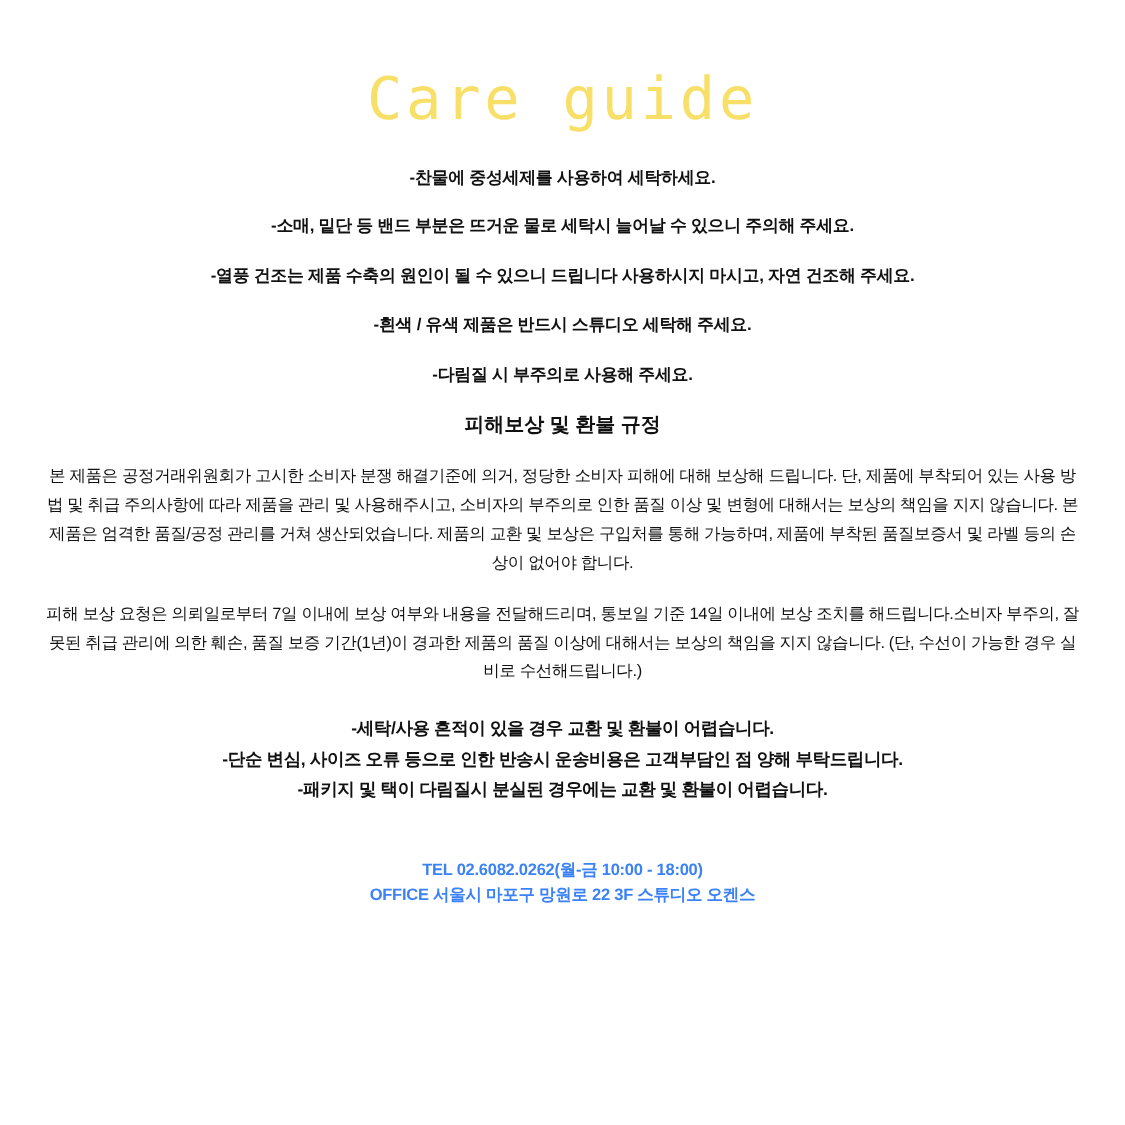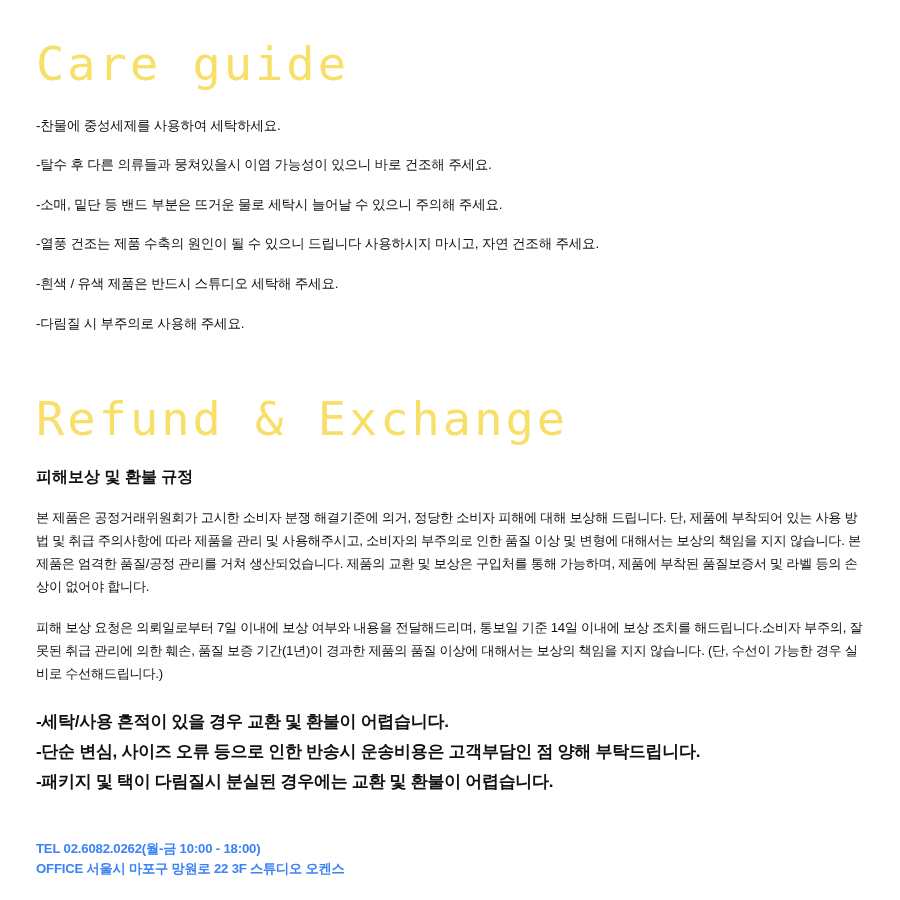--- a/index.html
+++ b/index.html
@@ -12,21 +12,22 @@
     background: #ffffff;
     font-family: "Liberation Sans", sans-serif;
     color: #111111;
     overflow: hidden;
   }
   .page {
     position: relative;
     width: 900px;
     height: 900px;
     box-sizing: border-box;
-    padding: 30px 36px 0 36px;
+    padding: 46px 36px 0 36px;
+    text-align: center;
   }
   .section-title {
     font-family: "DejaVu Sans Mono", monospace;
     color: #f7df68;
     font-size: 47px;
     font-weight: 400;
     letter-spacing: 3px;
     line-height: 1.1;
     margin: 0;
     white-space: pre;
@@ -35,21 +36,21 @@
     margin-top: 8px;
     margin-bottom: 26px;
   }
   .care-list {
     margin: 0;
     padding: 0;
     list-style: none;
   }
   .care-list li {
     font-size: 13.5px;
-    font-weight: 400;
+    font-weight: 700;
     line-height: 1.45;
     color: #111111;
     margin-bottom: 20px;
     letter-spacing: -0.2px;
   }
   #refund-title {
     margin-top: 60px;
     margin-bottom: 22px;
   }
   .sub-heading {
@@ -66,21 +67,21 @@
     color: #111111;
     letter-spacing: -0.3px;
     max-width: 838px;
   }
   .notes {
     margin: 22px 0 0 0;
     padding: 0;
     list-style: none;
   }
   .notes li {
-    font-size: 17px;
+    font-size: 14px;
     font-weight: 700;
     line-height: 1.75;
     color: #111111;
     letter-spacing: -0.3px;
   }
   .contact {
     margin-top: 42px;
   }
   .contact div {
     font-size: 13.2px;
@@ -92,28 +93,26 @@
 </style>
 </head>
 <body>
 
 <div class="page">
 
   <h1 class="section-title" id="care-title">Care guide</h1>
 
   <ul class="care-list">
     <li>-찬물에 중성세제를 사용하여 세탁하세요.</li>
-    <li>-탈수 후 다른 의류들과 뭉쳐있을시 이염 가능성이 있으니 바로 건조해 주세요.</li>
     <li>-소매, 밑단 등 밴드 부분은 뜨거운 물로 세탁시 늘어날 수 있으니 주의해 주세요.</li>
     <li>-열풍 건조는 제품 수축의 원인이 될 수 있으니 드립니다 사용하시지 마시고, 자연 건조해 주세요.</li>
     <li>-흰색 / 유색 제품은 반드시 스튜디오 세탁해 주세요.</li>
     <li>-다림질 시 부주의로 사용해 주세요.</li>
   </ul>
 
-  <h1 class="section-title" id="refund-title">Refund &amp; Exchange</h1>
 
   <p class="sub-heading">피해보상 및 환불 규정</p>
 
   <p class="body-para">본 제품은 공정거래위원회가 고시한 소비자 분쟁 해결기준에 의거, 정당한 소비자 피해에 대해 보상해 드립니다. 단, 제품에 부착되어 있는 사용 방법 및 취급 주의사항에 따라 제품을 관리 및 사용해주시고, 소비자의 부주의로 인한 품질 이상 및 변형에 대해서는 보상의 책임을 지지 않습니다. 본 제품은 엄격한 품질/공정 관리를 거쳐 생산되었습니다. 제품의 교환 및 보상은 구입처를 통해 가능하며, 제품에 부착된 품질보증서 및 라벨 등의 손상이 없어야 합니다.</p>
 
   <p class="body-para">피해 보상 요청은 의뢰일로부터 7일 이내에 보상 여부와 내용을 전달해드리며, 통보일 기준 14일 이내에 보상 조치를 해드립니다.소비자 부주의, 잘못된 취급 관리에 의한 훼손, 품질 보증 기간(1년)이 경과한 제품의 품질 이상에 대해서는 보상의 책임을 지지 않습니다. (단, 수선이 가능한 경우 실비로 수선해드립니다.)</p>
 
   <ul class="notes">
     <li>-세탁/사용 흔적이 있을 경우 교환 및 환불이 어렵습니다.</li>
     <li>-단순 변심, 사이즈 오류 등으로 인한 반송시 운송비용은 고객부담인 점 양해 부탁드립니다.</li>

